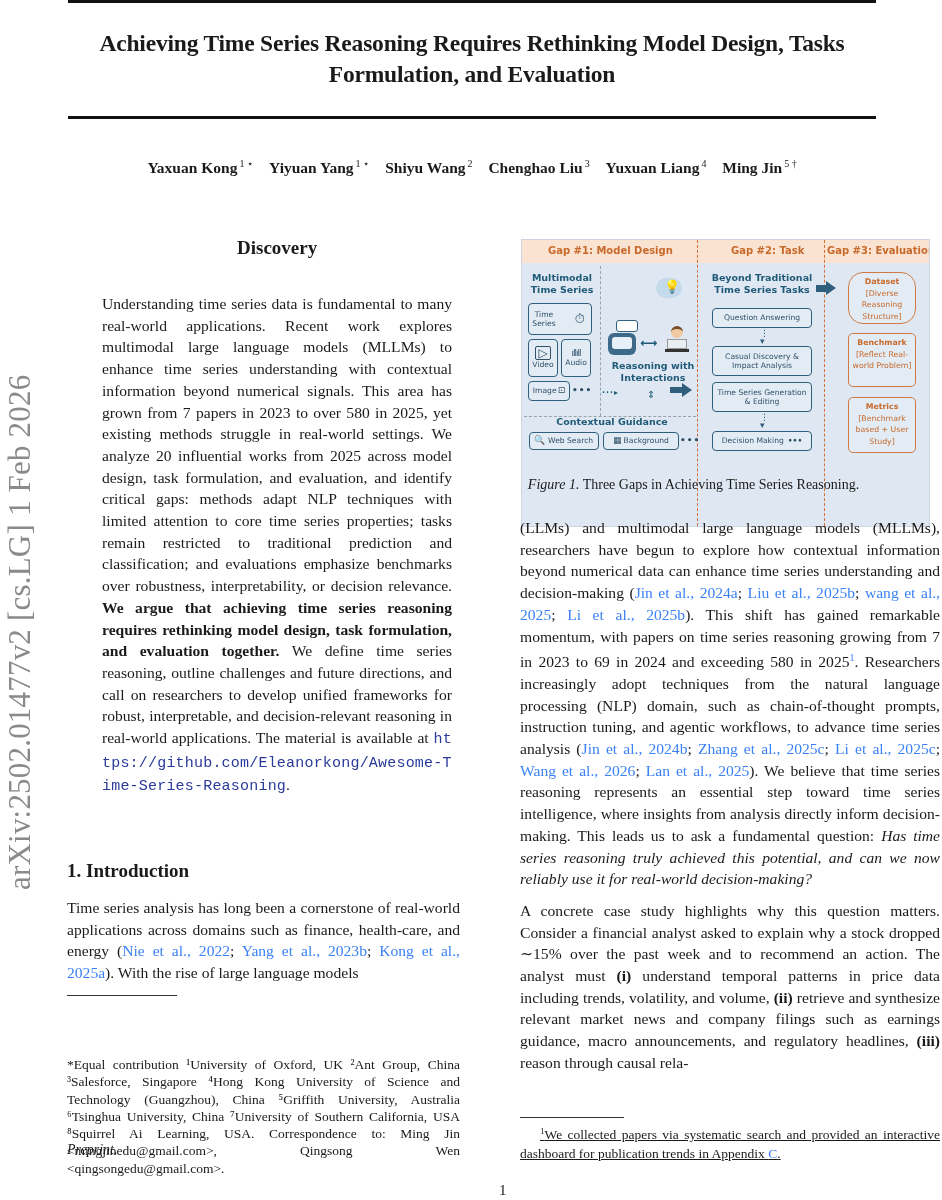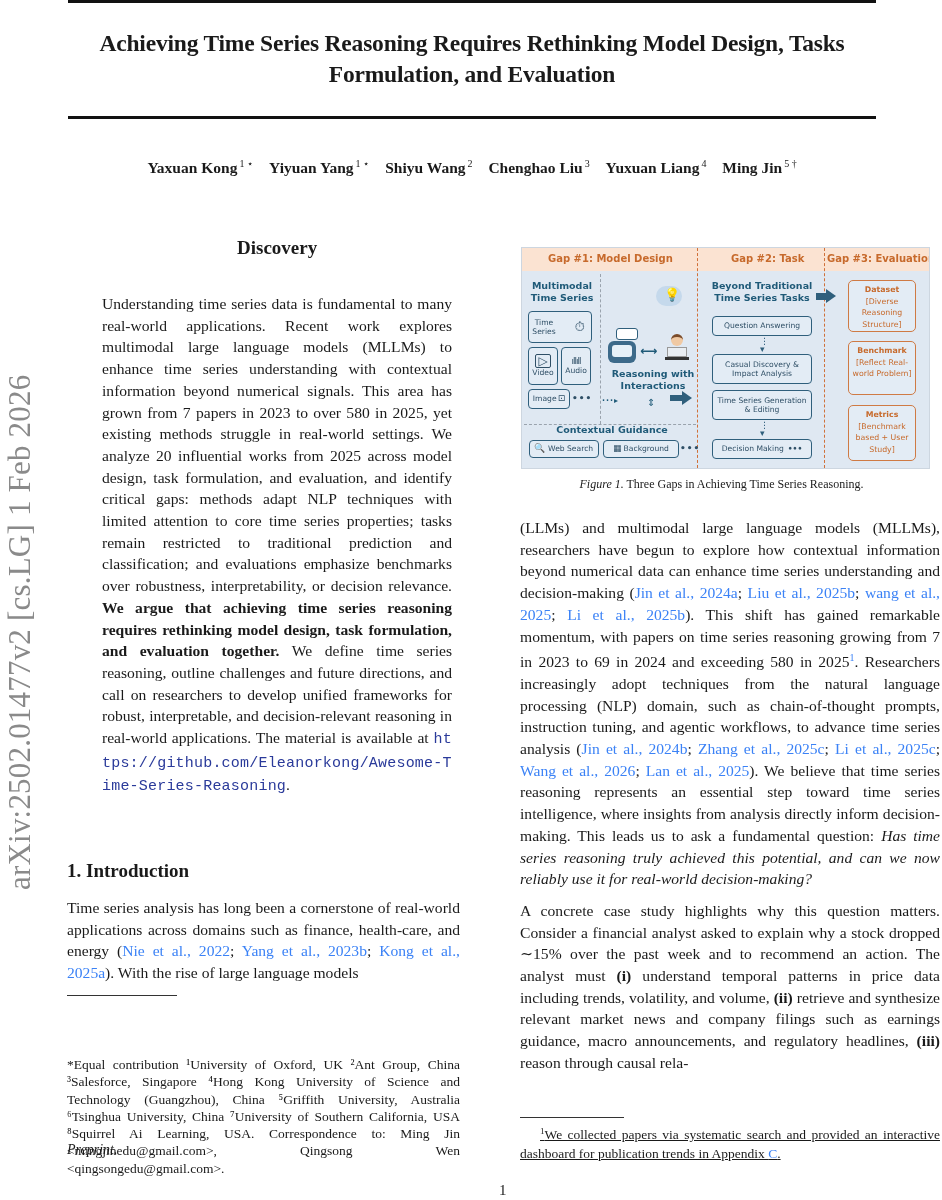--- a/index.html
+++ b/index.html
@@ -54,21 +54,21 @@
       position: absolute; left: 67px; top: 1056px; width: 393px;
       font-size: 13.5px; line-height: 17.3px; text-align: justify;
     }
     .footnote-left sup, .footnote-right sup { font-size: 9px; vertical-align: 5px; }
 
     .preprint { position: absolute; left: 67px; top: 1142px; font-style: italic; font-size: 14px; }
     .page-number { position: absolute; left: 499px; top: 1182px; font-size: 15px; }
 
     
     .figure {
-      position: absolute; left: 521px; top: 247px; width: 409px; height: 222px;
+      position: absolute; left: 521px; top: 239px; width: 409px; height: 288px;
       background: #dfe8f2; border: 1px solid #cdd6e0; overflow: hidden;
       font-family: "DejaVu Sans", "Liberation Sans", sans-serif;
     }
     .fig-band { position: absolute; left: 0; top: 0; width: 100%; height: 23px; background: #fbe3d2; }
     .fig-head { position: absolute; top: 5px; font-size: 10px; font-weight: bold; color: #c76a2c; white-space: nowrap; }
     .vdash { position: absolute; top: 0; width: 0; height: 100%; border-left: 1.5px dashed #d07038; }
     .vdash-grey { position: absolute; width: 0; border-left: 1px dashed #9aa3ad; }
     .hdash-grey { position: absolute; height: 0; border-top: 1px dashed #9aa3ad; }
 
     .fig-sub { position: absolute; font-size: 9.5px; font-weight: bold; color: #1f5a78; text-align: center; line-height: 12px; }
@@ -78,21 +78,21 @@
       line-height: 9.5px;
     }
     .eval-box {
       position: absolute; border: 1.4px solid #cf7a44; border-radius: 5px; background: #e3ecf5;
       font-size: 7.8px; color: #c76a2c; text-align: center; line-height: 11.5px; padding-top: 3px;
     }
     .eval-box .eb-title { font-weight: bold; display: block; }
     .dots { position: absolute; font-size: 9px; color: #2f4f66; letter-spacing: 1px; font-weight: bold; }
 
     .caption {
-      position: absolute; left: 509px; top: 477px; width: 425px; text-align: center; font-size: 12px;
+      position: absolute; left: 481px; top: 477px; width: 425px; text-align: center; font-size: 14px;
     }
     .caption i { font-style: italic; }
 
     .right-body {
       position: absolute; left: 520px; top: 517px; width: 420px;
       font-size: 15.6px; line-height: 21.7px; text-align: justify;
     }
     .right-body p { margin-bottom: 10px; }
     .right-body i { font-style: italic; }
     .right-body b { font-weight: bold; }
@@ -206,21 +206,21 @@
   <div class="fig-box" style="left:190px; top:106px; width:100px; height:30px; padding:0 6px;">Casual Discovery &amp; Impact Analysis</div>
   <div class="fig-box" style="left:190px; top:142px; width:100px; height:30px; padding:0 4px;">Time Series Generation &amp; Editing</div>
   <div style="position:absolute; left:238px; top:173px; font-size:9px; color:#2f5f7c; line-height:8px;">⋮<br>▾</div>
   <div class="fig-box" style="left:190px; top:191px; width:100px; height:20px;">
     <span>Decision Making</span>
       <span style="margin-left:4px; font-weight:bold;">•••</span>
   </div>
   <div style="position:absolute; left:294px; top:45px; width:11px; height:7px; background:#2f5f7c;"></div>
   <div style="position:absolute; left:304px; top:41px; width:0; height:0; border-top:7px solid transparent; border-bottom:7px solid transparent; border-left:10px solid #2f5f7c;"></div>
 
-  <div class="eval-box" style="left:326px; top:32px; width:68px; height:52px;">
+  <div class="eval-box" style="left:326px; top:32px; width:68px; height:52px;border-radius:15px;">
     <span class="eb-title">Dataset</span><span>[Diverse Reasoning Structure]</span>
   </div>
   <div class="eval-box" style="left:326px; top:93px; width:68px; height:54px;">
     <span class="eb-title">Benchmark</span><span>[Reflect Real-world Problem]</span>
   </div>
   <div class="eval-box" style="left:326px; top:157px; width:68px; height:56px;">
     <span class="eb-title">Metrics</span><span>[Benchmark based + User Study]</span>
   </div>
 </div>
 

